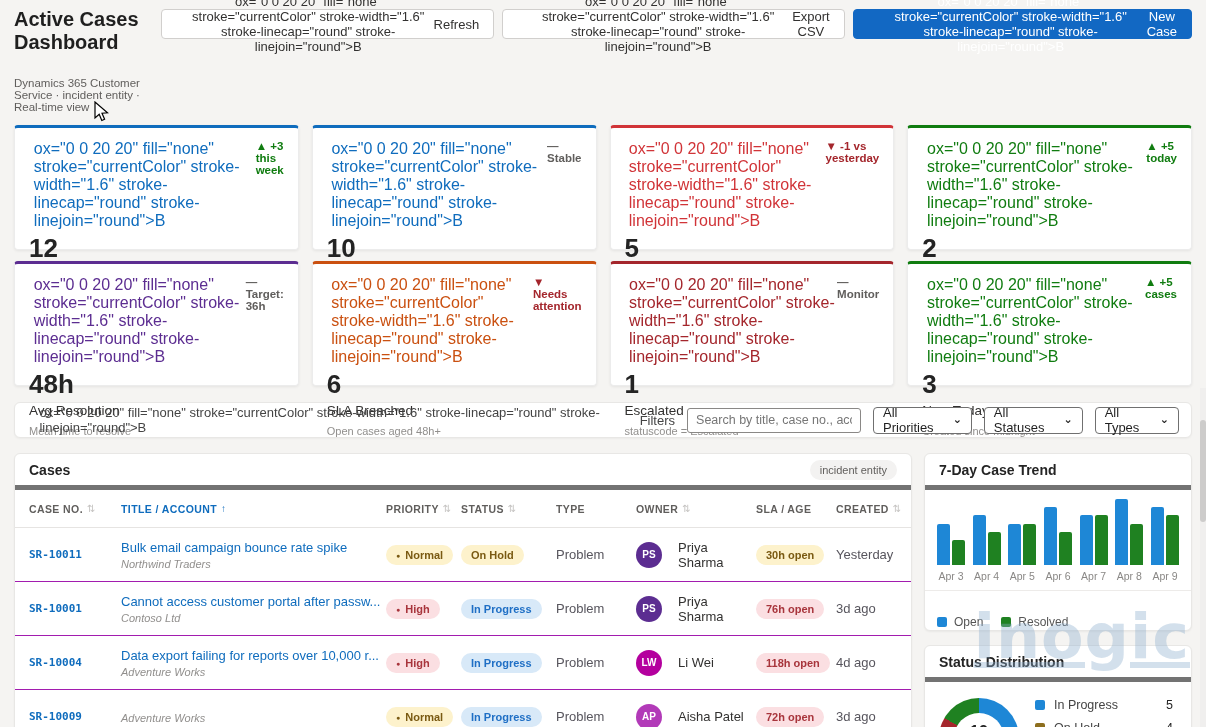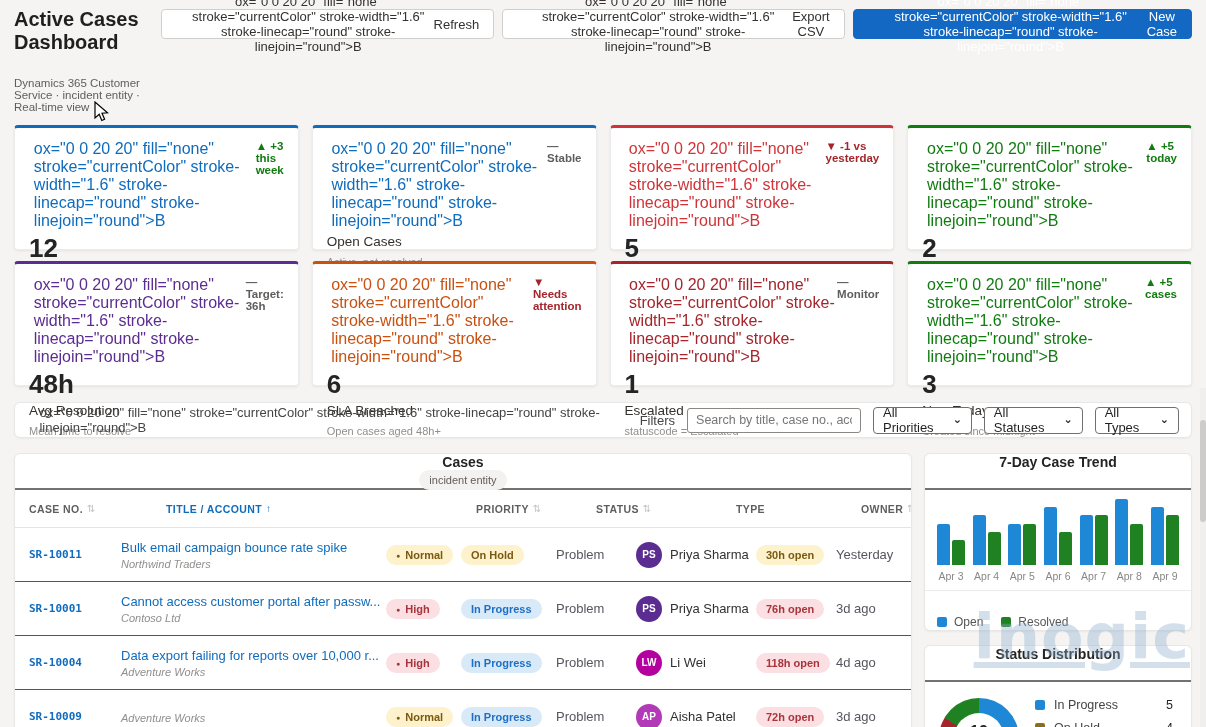--- a/index.html
+++ b/index.html
@@ -40,47 +40,47 @@
   .search-input::placeholder { color:#767676; }
   .select { height:27px; border:1px solid #707070; border-radius:4px; background:#fff; font-size:13px;
             color:#1f1f1f; padding:0 9px; display:inline-flex; align-items:center; gap:10px; cursor:pointer; }
   .select .chev { font-size:11px; font-weight:700; margin-top:-2px; }
 
   
   .main { display:flex; gap:12px; margin-top:15px; align-items:flex-start; }
   .panel { background:#fff; border:1px solid #e8e7e5; border-radius:6px; box-shadow:0 1px 2px rgba(0,0,0,.05);
            overflow:hidden; }
   .panel-header { height:36px; display:flex; align-items:center; justify-content:space-between;
-                  padding:0 14px; border-bottom:2px solid #737373;flex-direction:column; }
+                  padding:0 14px; border-bottom:5px solid #737373; }
   .panel-title { font-size:14px; font-weight:700; color:#242424; }
   .entity-badge { font-size:11px; color:#605e5c; background:#f3f2f1; border-radius:10px; padding:4px 10px; }
 
   
   .cases-panel { width:898px; height:339px; }
   .tgrid { display:grid; grid-template-columns:92px 265px 75px 95px 80px 120px 80px 1fr; padding-left:14px;
            align-items:center; }
-  .thead { height:38px; border-bottom:1px solid #e6e4e2;gap:45px; }
+  .thead { height:38px; border-bottom:1px solid #e6e4e2; }
   .th { font-size:10.5px; letter-spacing:.4px; font-weight:700; color:#605e5c; display:flex; gap:4px;
         align-items:center; cursor:pointer; }
   .th.active { color:#0f6cbd; }
   .sort { color:#c4c2c0; font-size:10px; font-weight:400; }
   .th.active .sort { color:#0f6cbd; }
   .trow { height:54px; border-bottom:1px solid #a21caf; }
   .case-no { font-family:"DejaVu Sans Mono","Liberation Mono",monospace; font-size:11px; font-weight:700;
              color:#0f6cbd; }
   .case-title { font-size:13px; color:#0f6cbd; cursor:pointer; white-space:nowrap; overflow:hidden; }
   .case-account { font-size:11px; color:#918f8d; margin-top:3px;font-style:italic; }
   .badge { display:inline-flex; align-items:center; gap:5px; font-size:11px; font-weight:600;
            border-radius:10px; padding:4px 10px; }
   .badge .dot { font-size:7px; line-height:1; }
   .b-warn    { background:#fdf2cc; color:#7a5a12; }
   .b-danger  { background:#fbdfe2; color:#a8353c; }
   .b-info    { background:#d8e9f8; color:#1f6fc5; }
   .type-cell, .created-cell { font-size:13px; color:#57555d; }
-  .owner-cell { display:flex; align-items:center; gap:8px; font-size:13px; color:#323130; }
+  .owner-cell { display:flex; align-items:center; gap:16px; font-size:13px; color:#323130; }
   .avatar { width:26px; height:26px; border-radius:50%; color:#fff; font-size:10px; font-weight:700;
             display:flex; align-items:center; justify-content:center; flex:0 0 auto; }
 
   
   .sidebar { width:268px; display:flex; flex-direction:column; gap:14px; }
   .trend-panel { height:178px; }
   .chart-wrap { padding:9px 12px 0; }
   .bars-row { display:flex; justify-content:space-between; align-items:flex-end; height:66px; }
   .bar-group { display:flex; gap:2px; align-items:flex-end; }
   .bar { width:13px; border-radius:2px 2px 0 0; }
@@ -161,20 +161,21 @@
         <div class="kpi-sub">All time in environment</div>
       </div>
       <div class="kpi-card" style="border-top-color: rgb(15, 108, 189);">
         <div class="kpi-top">
           <span style="display: inline-flex; color: rgb(15, 108, 189);">
             <svg width="18" height="18" view<circle="" cx="10" cy="10" r="7.3"></svg>
             <polyline points="10,5.8 10,10 13,12">ox="0 0 20 20" fill="none" stroke="currentColor" stroke-width="1.6" stroke-linecap="round" stroke-linejoin="round"&gt;B</polyline>
           </span>
           <span class="kpi-trend" style="color: rgb(96, 94, 92);">— Stable</span>
         </div>
+        <div class="kpi-value">10</div>
         <div class="kpi-label">Open Cases</div>
         <div class="kpi-sub">Active, not resolved</div>
       </div>
       <div class="kpi-card" style="border-top-color: rgb(209, 52, 56);">
         <div class="kpi-top">
           <span style="display: inline-flex; color: rgb(209, 52, 56);"><svg width="18" height="18" view<path="" d="M10 3.2 L17.6 16.4 H2.4 Z"></svg>ox="0 0 20 20" fill="none" stroke="currentColor" stroke-width="1.6" stroke-linecap="round" stroke-linejoin="round"&gt;B</span>
           <span class="kpi-trend" style="color: rgb(164, 38, 44);">▼ -1 vs yesterday</span>
         </div>
         <div class="kpi-value">5</div>
         <div class="kpi-label">High Priority</div>

